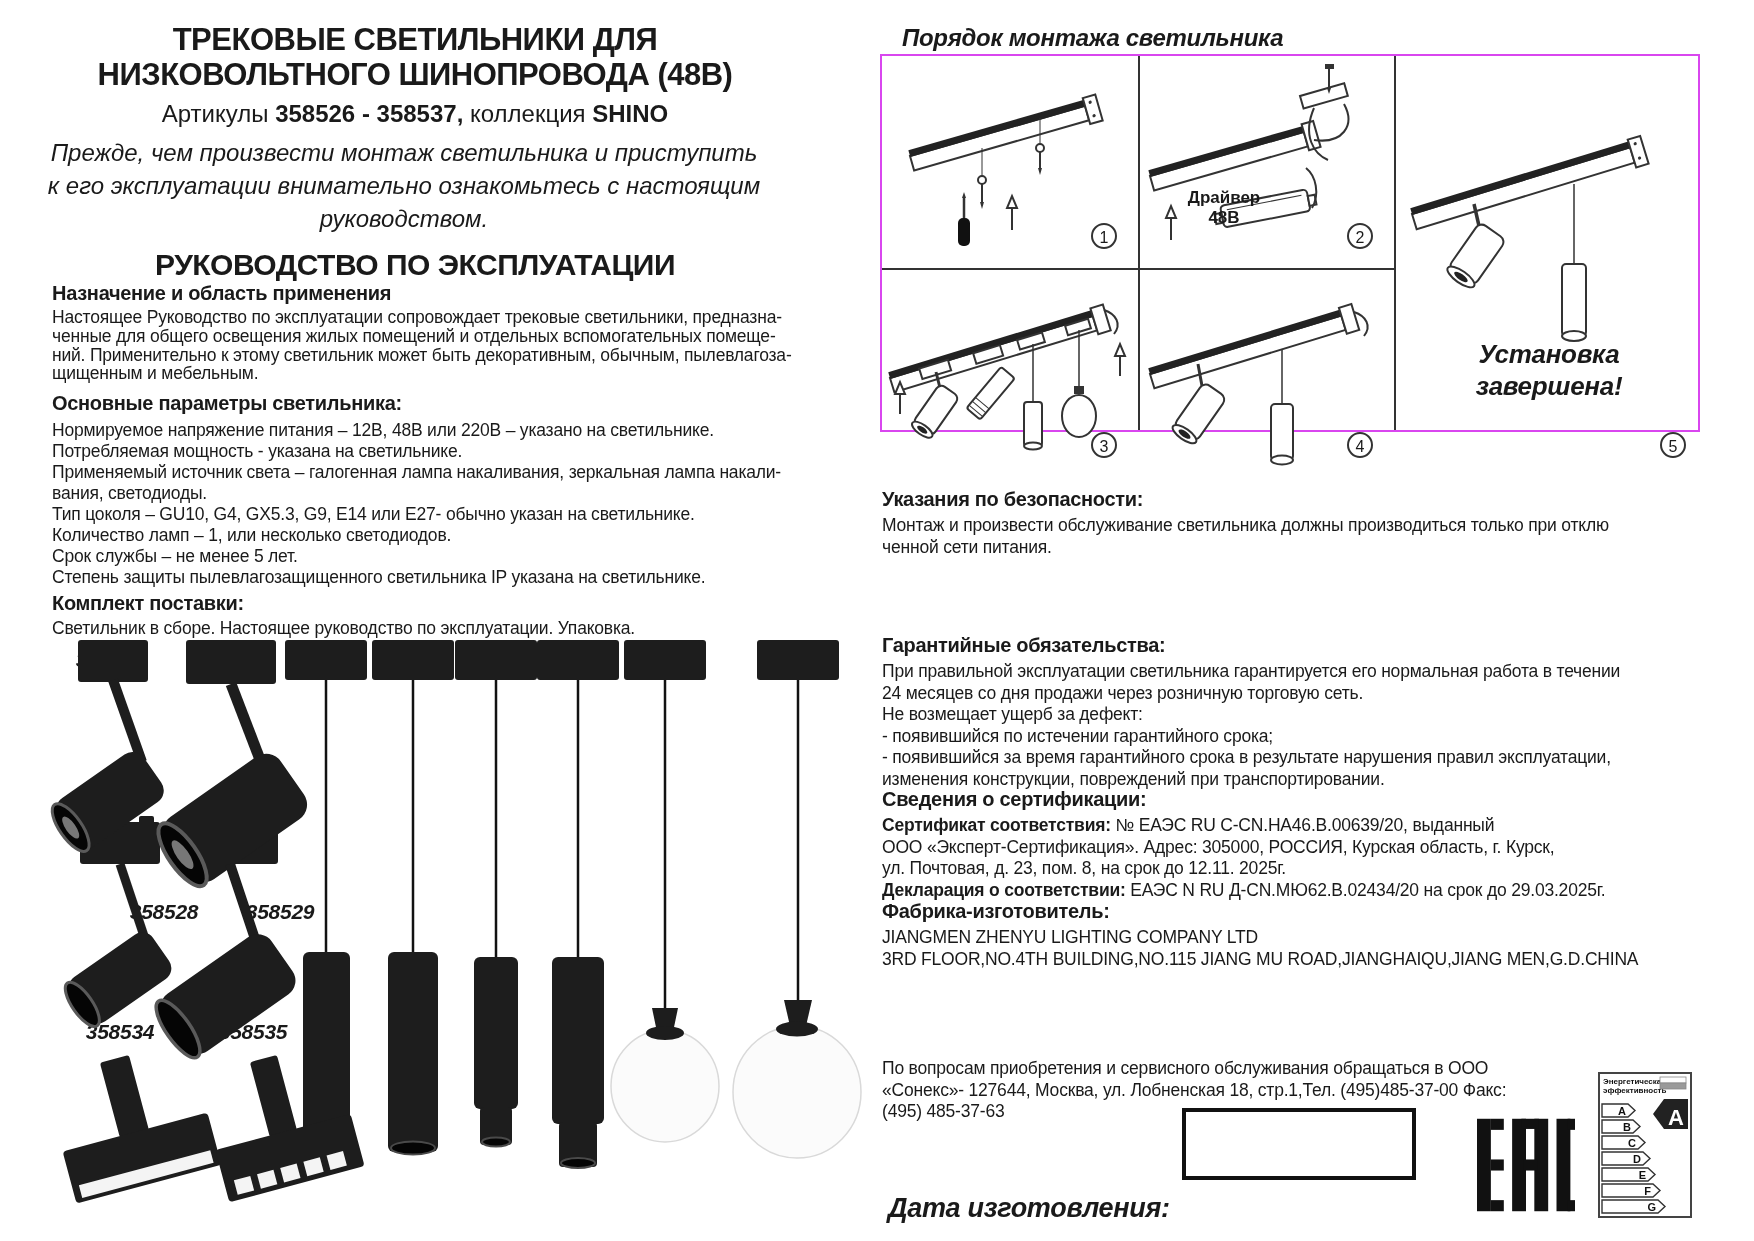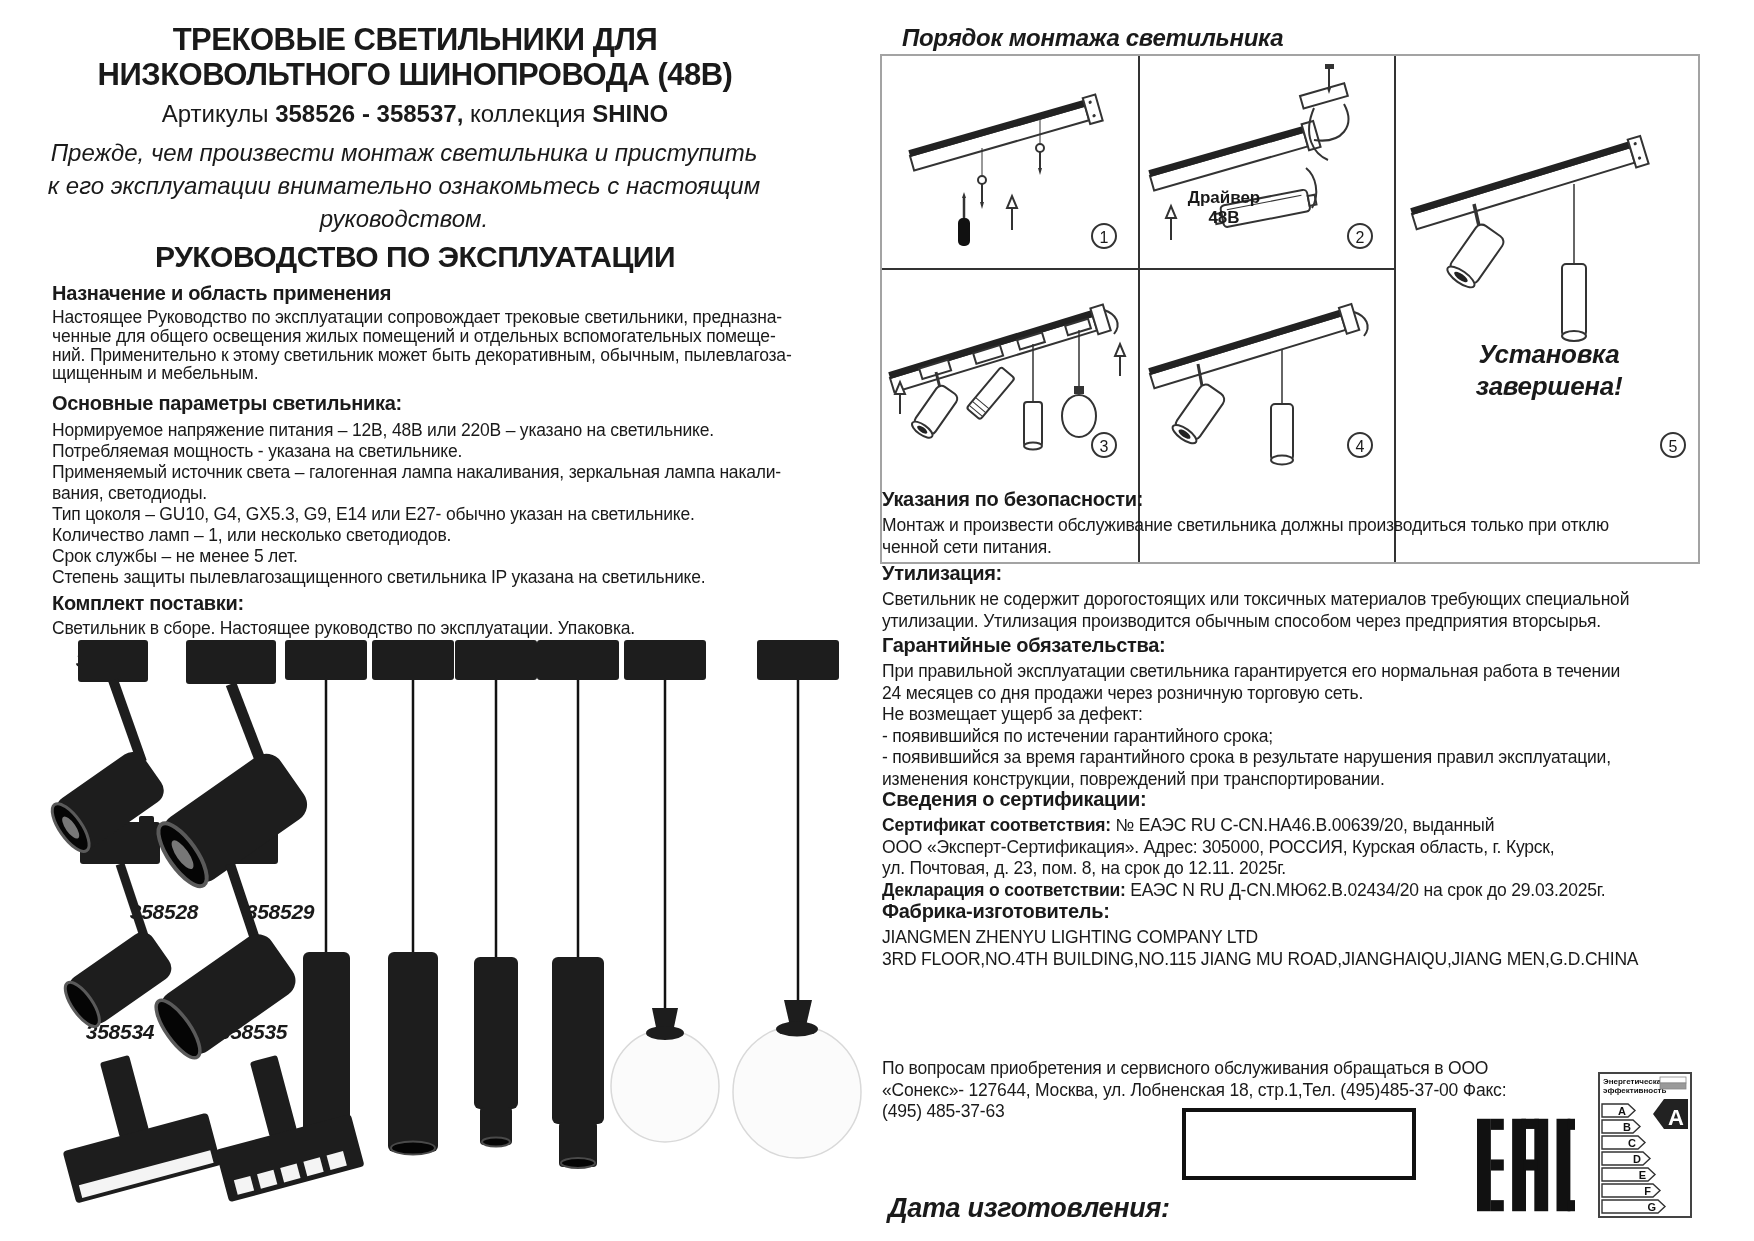--- a/index.html
+++ b/index.html
@@ -5,32 +5,32 @@
   html,body { margin:0; padding:0; background:#888; }
   .page {
     position:relative; width:1754px; height:1241px; background:#fff;
     font-family:"Liberation Sans", sans-serif; color:#1a1a1a; overflow:hidden;
   }
   .abs { position:absolute; }
   
   .doc-title { font-weight:bold; font-size:31px; line-height:35px; text-align:center; letter-spacing:-0.5px; white-space:pre-line; }
   .articles { font-size:24px; text-align:center; }
   .intro { font-style:italic; font-size:24px; line-height:33px; text-align:center; white-space:pre-line; }
-  .manual-title { font-weight:bold; font-size:30px; text-align:center; letter-spacing:-0.5px; }
+  .manual-title { font-weight:bold; font-size:30px; text-align:center; letter-spacing:-0.5px;margin-top:8px; }
   .h-sec { font-weight:bold; font-size:20px; line-height:26px; letter-spacing:-0.3px; }
   .body-txt { font-size:17.5px; line-height:21px; white-space:pre-line; letter-spacing:-0.2px; }
   .body-txt.tight { line-height:18.8px; }
   
   .sec { position:absolute; width:834px; }
   .sec .h-sec { margin-bottom:3px; }
   .rline { font-size:17.5px; line-height:21.5px; white-space:pre-line; letter-spacing:-0.2px; }
   .mixed { font-size:17.5px; line-height:21.5px; letter-spacing:-0.2px; }
   .mixed b { font-weight:bold; }
   .install-title { font-weight:bold; font-style:italic; font-size:24px; letter-spacing:-0.3px;margin-left:16px; }
-  .grid { position:absolute; left:880px; top:54px; width:820px; height:510px; border:2px solid #a3a3a3; box-sizing:border-box; }
+  .grid { position:absolute; left:880px; top:54px; width:820px; height:378px; border:2px solid #d946ef; box-sizing:border-box; }
   .gline { position:absolute; background:#333; }
   .step-circle {
     position:absolute; width:26px; height:26px; border:2px solid #333; border-radius:50%;
     font-size:16px; line-height:26px; text-align:center; box-sizing:border-box; background:#fff;
   }
   .driver-label { position:absolute; font-weight:bold; font-size:17px; line-height:20px; text-align:center; white-space:pre-line; }
   .done-label { position:absolute; font-weight:bold; font-style:italic; font-size:26px; line-height:32px; text-align:center; white-space:pre-line; letter-spacing:-0.3px; }
   .prod-label { position:absolute; width:120px; margin-left:-60px; text-align:center; font-weight:bold; font-style:italic; font-size:21px; letter-spacing:-0.3px; }
   .date-label { font-style:italic; font-weight:600; font-size:27px; letter-spacing:-0.3px; }
   .date-box { position:absolute; border:4px solid #111; box-sizing:border-box; background:#fff; }
@@ -405,25 +405,20 @@
     <div class="step-circle" style="left:465px; top:376px;">4</div>
     <div class="step-circle" style="left:778px; top:376px;">5</div>
   </div>
 
   <div class="sec" style="left:882px; top:486px;">
     <div class="h-sec">Указания по  безопасности:</div>
     <div class="rline">Монтаж и произвести обслуживание светильника должны производиться только при отклю
 ченной сети питания.</div>
   </div>
 
-  <div class="sec" style="left:882px; top:560px;">
-    <div class="h-sec">Утилизация:</div>
-    <div class="rline">Светильник не содержит дорогостоящих или токсичных материалов требующих специальной
-утилизации. Утилизация производится обычным способом через предприятия вторсырья.</div>
-  </div>
 
   <div class="sec" style="left:882px; top:632px;">
     <div class="h-sec">Гарантийные обязательства:</div>
     <div class="rline">При правильной эксплуатации светильника гарантируется его нормальная работа в течении
 24 месяцев со дня продажи через розничную торговую сеть.
 Не возмещает ущерб за дефект:
 - появившийся по истечении гарантийного срока;
 - появившийся за время гарантийного срока в результате нарушения правил эксплуатации,
 изменения конструкции, повреждений при транспортировании.</div>
   </div>

